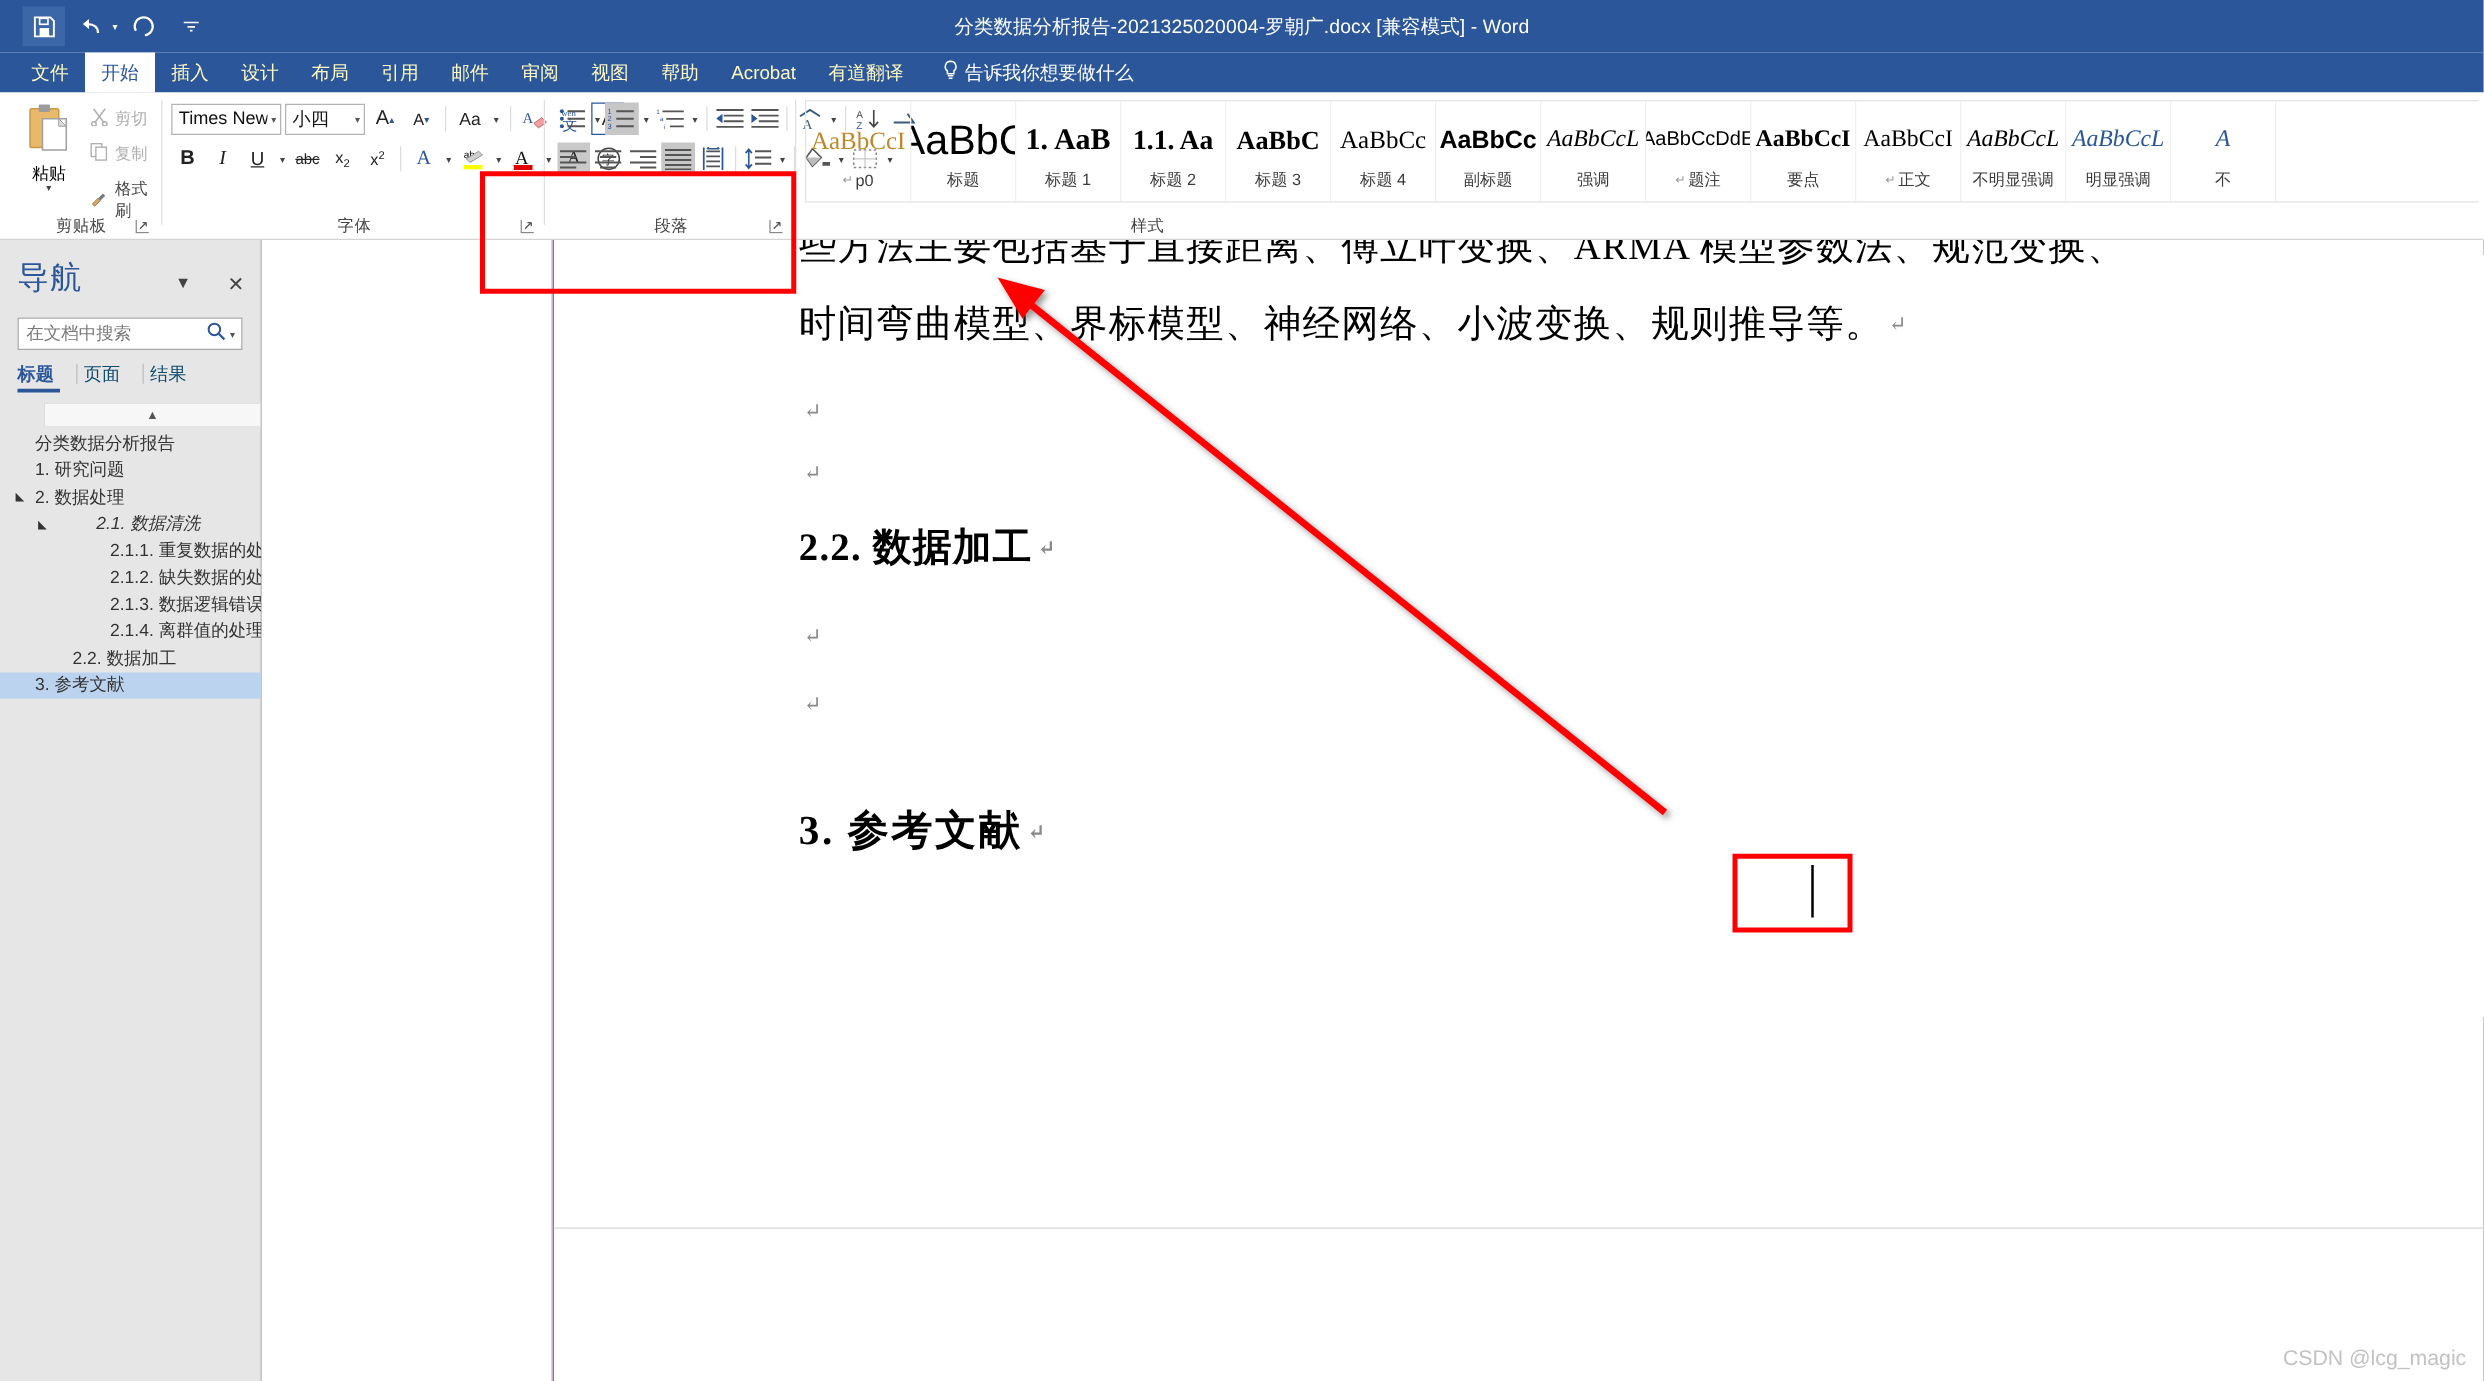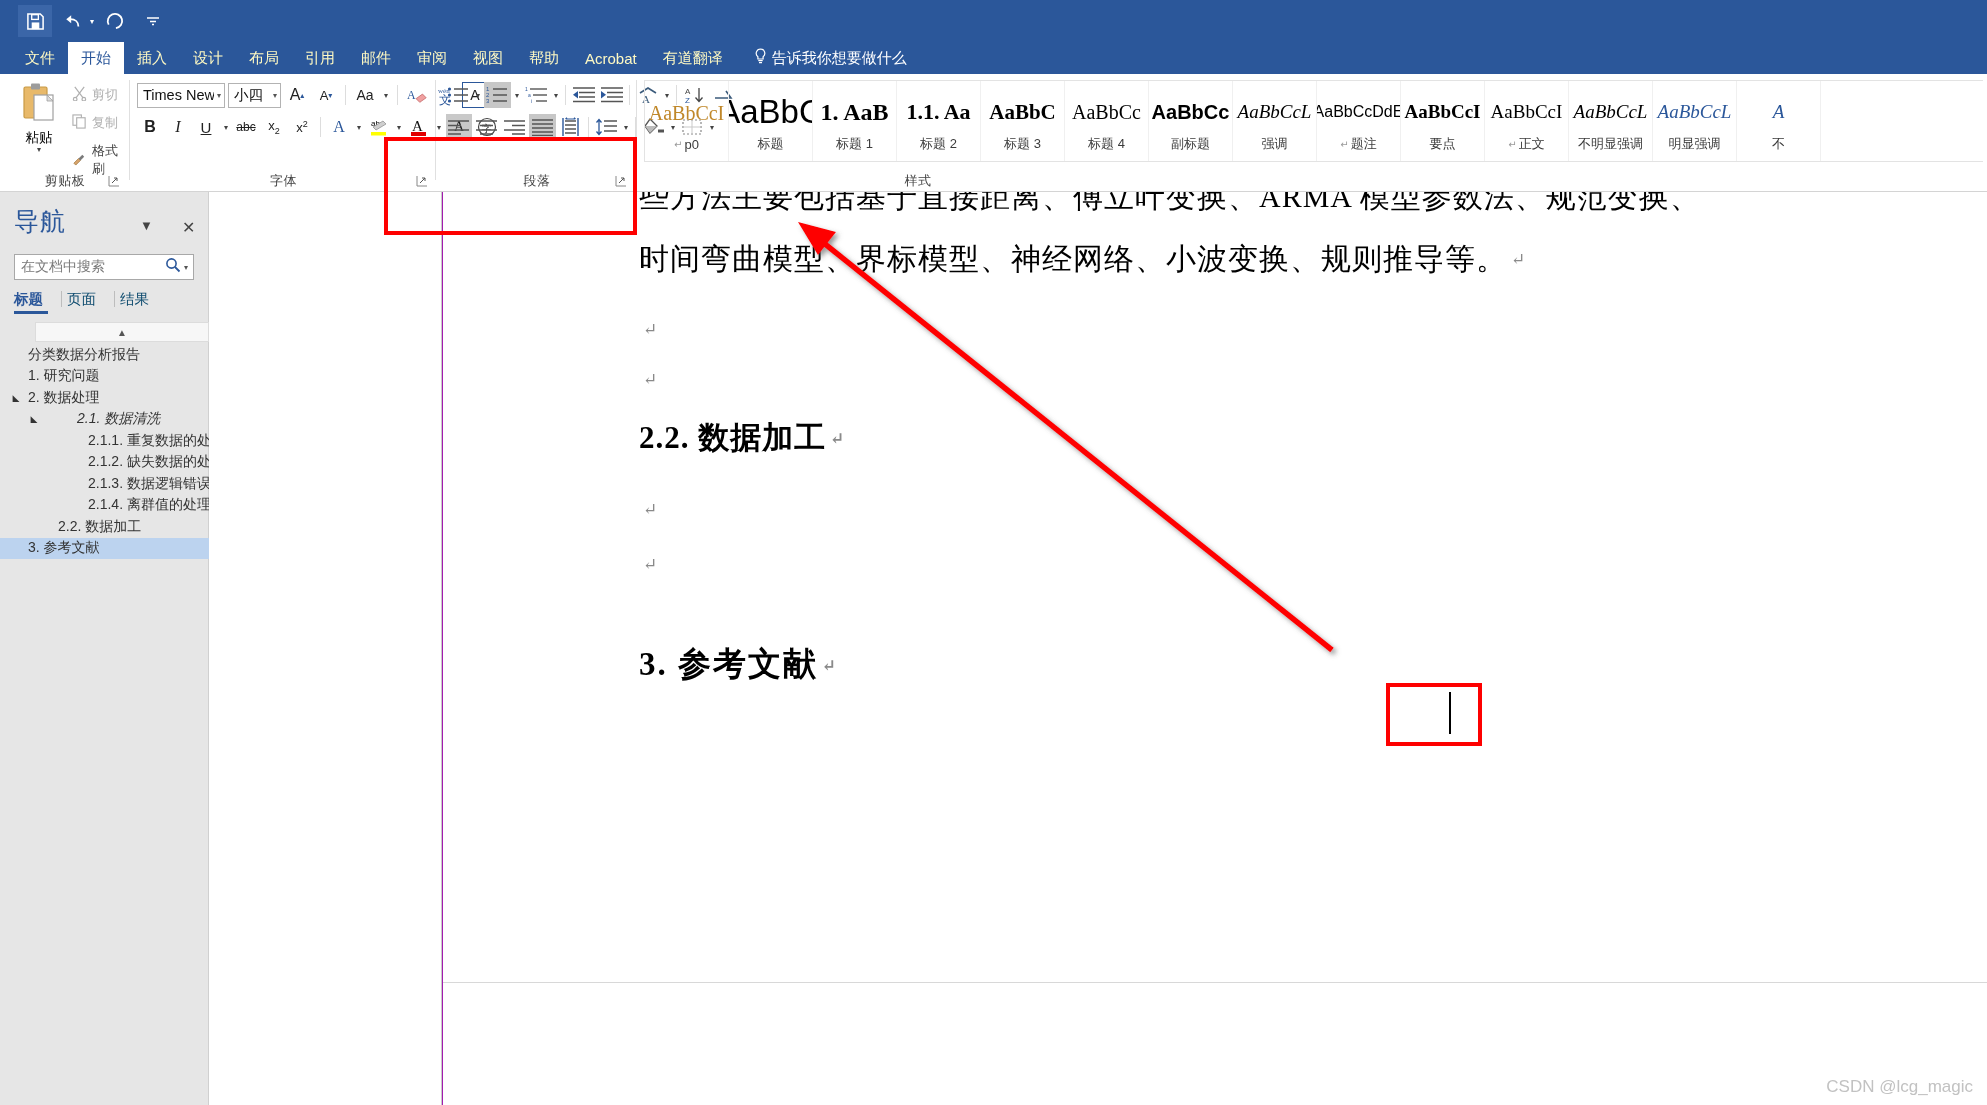--- a/index.html
+++ b/index.html
@@ -255,20 +255,21 @@
             <path d="M4 14a8 8 0 1 1 8 4" fill="none" stroke="#fff" stroke-width="2"></path>
             <path d="M4 6 L4 15 L11.5 15 Z" fill="none" stroke="#fff" stroke-width="0"></path>
           </svg>
       </div>
       <div class="qat-btn">
         <svg width="14" height="10" viewBox="0 0 14 10">
             <path d="M1 2h12M4 5.5h6M6 8.5h2" stroke="#fff" stroke-width="1.3"></path>
           </svg>
       </div>
     </div>
+    <div class="title-text">分类数据分析报告-2021325020004-罗朝广.docx [兼容模式]  -  Word</div>
   </div>
 
   <div class="tabbar">
     <div class="tab">文件</div>
     <div class="tab selected">开始</div>
     <div class="tab">插入</div>
     <div class="tab">设计</div>
     <div class="tab">布局</div>
     <div class="tab">引用</div>
     <div class="tab">邮件</div>
@@ -340,21 +341,21 @@
       </div>
       <div class="rgroup-sep" style="right:0"></div>
     </div>
 
     <div class="rgroup" id="grp-font">
       <div class="fontrow1">
         <div class="fbox" style="width:88px">
           <span class="v">Times New R</span>
           <span class="cv">▾</span>
         </div>
-        <div class="fbox" style="width:53px">
+        <div class="fbox" style="width:64px">
           <span class="v">小四</span>
           <span class="cv">▾</span>
         </div>
         <div class="ficon">
             <span style="font-size:16px">A</span>
             <span style="font-size:8px;color:#2b579a">▴</span>
           </div>
         <div class="ficon">
             <span style="font-size:13px">A</span>
             <span style="font-size:8px;color:#2b579a">▾</span>

